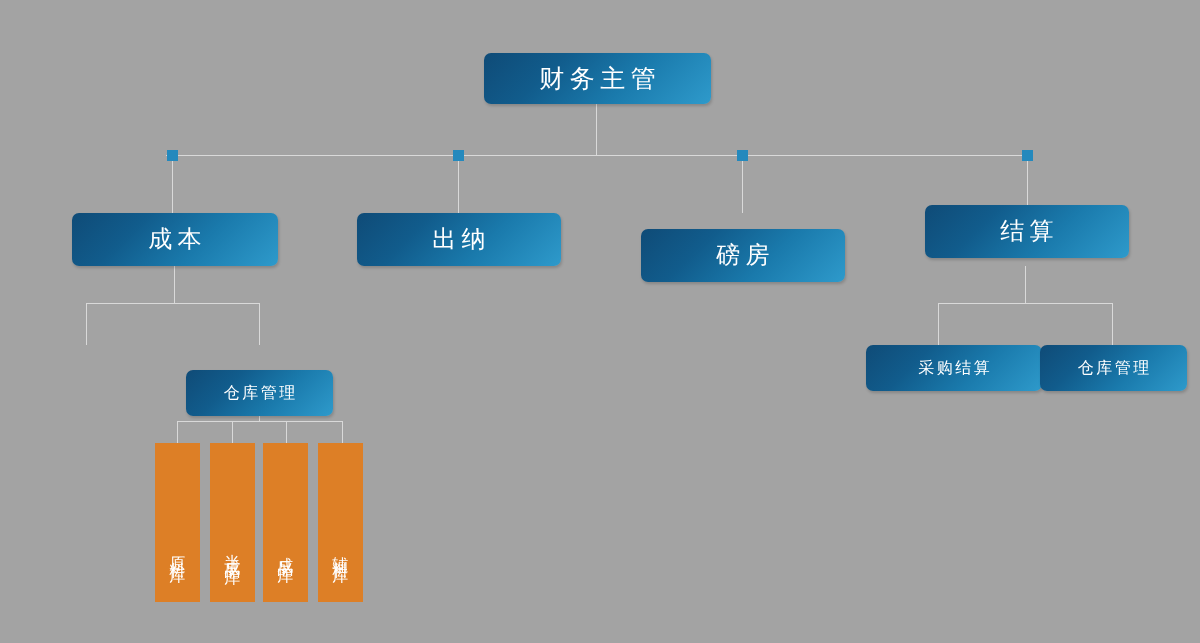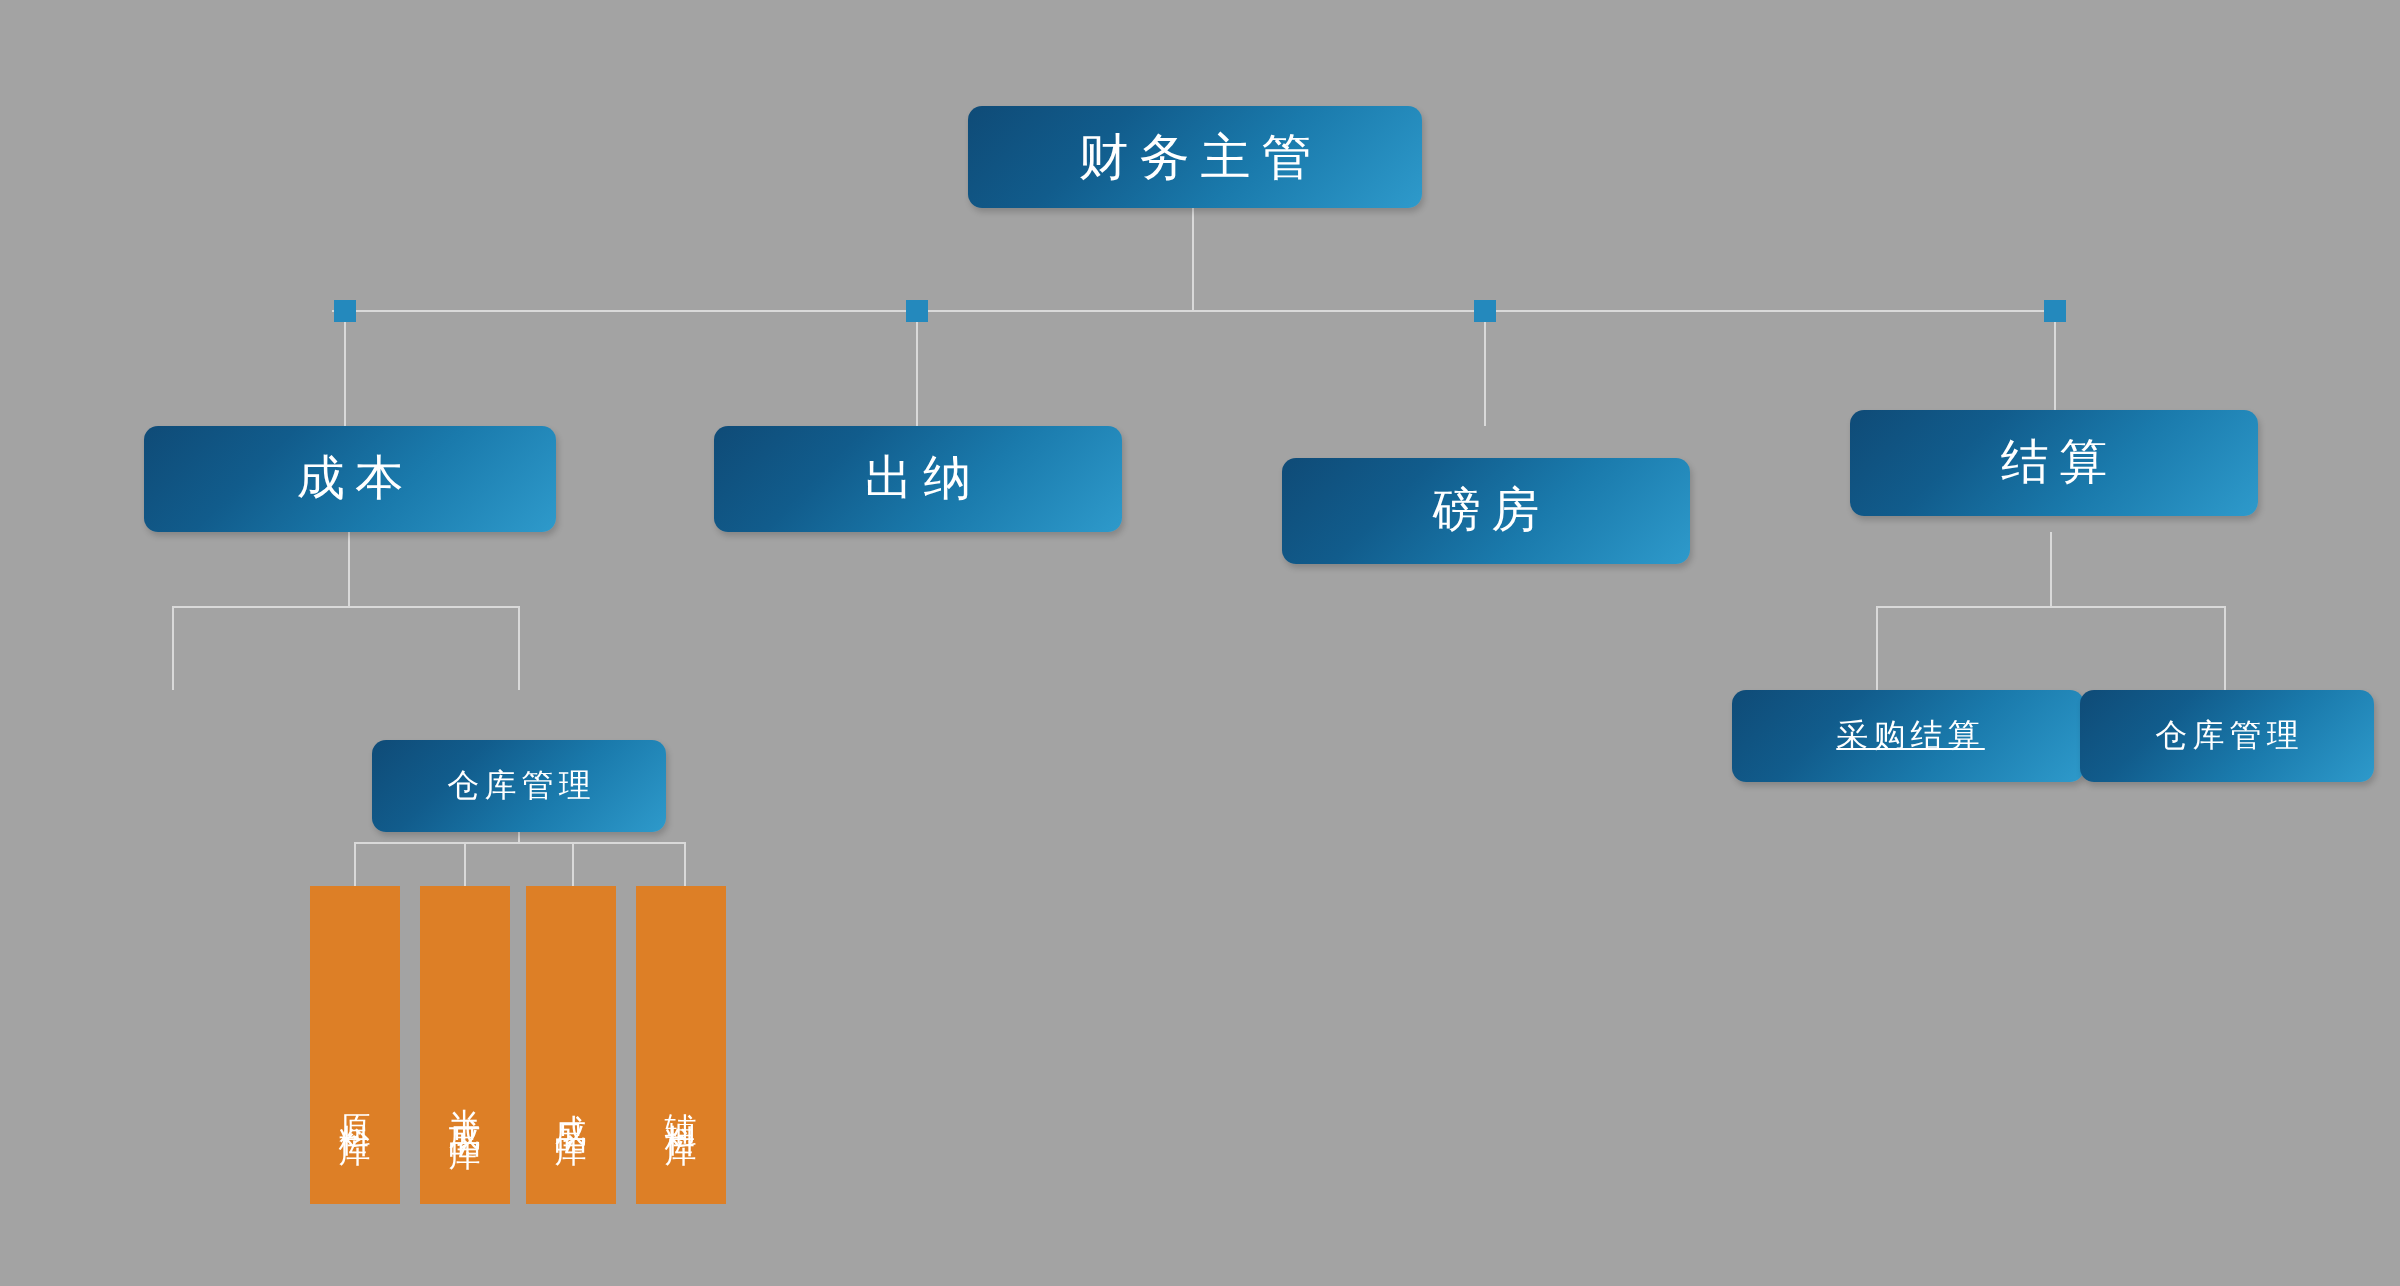--- a/index.html
+++ b/index.html
@@ -97,21 +97,21 @@
   <div class="ln v" style="left:342px; top:421px; height:23px;"></div>
 
   <div class="node root" style="left:484px; top:53px; width:227px; height:51px;">财务主管</div>
 
   <div class="node lvl2" style="left:72px; top:213px; width:206px; height:53px;">成本</div>
   <div class="node lvl2" style="left:357px; top:213px; width:204px; height:53px;">出纳</div>
   <div class="node lvl2" style="left:641px; top:213px; width:204px; height:53px;margin-top:16px;">磅房</div>
   <div class="node lvl2" style="left:925px; top:205px; width:204px; height:53px;">结算</div>
 
   <div class="node lvl3" style="left:186px; top:345px; width:147px; height:46px;margin-top:25px;">仓库管理</div>
-  <div class="node lvl3" style="left:866px; top:345px; width:176px; height:46px;text-decoration:underline;">采购结算</div>
+  <div class="node lvl3" style="left:866px; top:345px; width:176px; height:46px;">采购结算</div>
   <div class="node lvl3" style="left:1040px; top:345px; width:147px; height:46px;">仓库管理</div>
 
   <div class="node orange" style="left:155px; top:443px; width:45px; height:159px;">原料库</div>
   <div class="node orange" style="left:210px; top:443px; width:45px; height:159px;">半成品库</div>
   <div class="node orange" style="left:263px; top:443px; width:45px; height:159px;">成品库</div>
   <div class="node orange" style="left:318px; top:443px; width:45px; height:159px;">辅料库</div>
 
 </div>
 
 </body></html>

